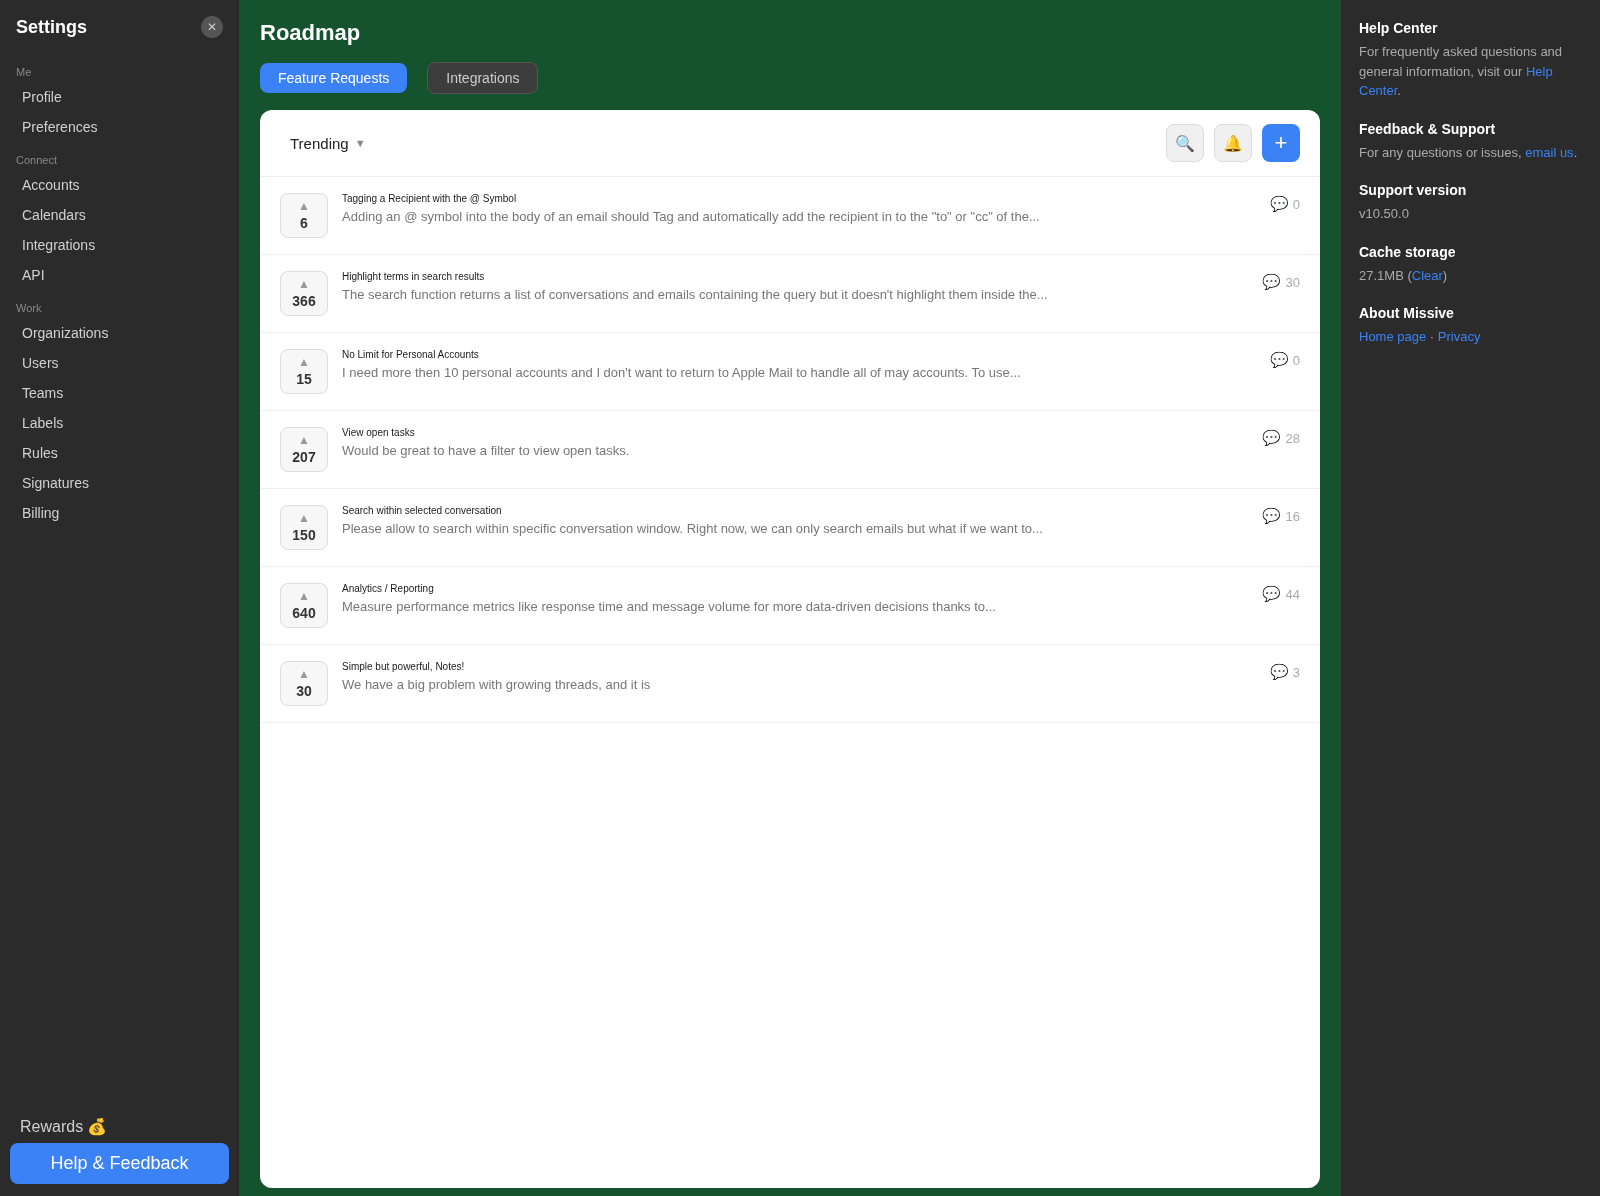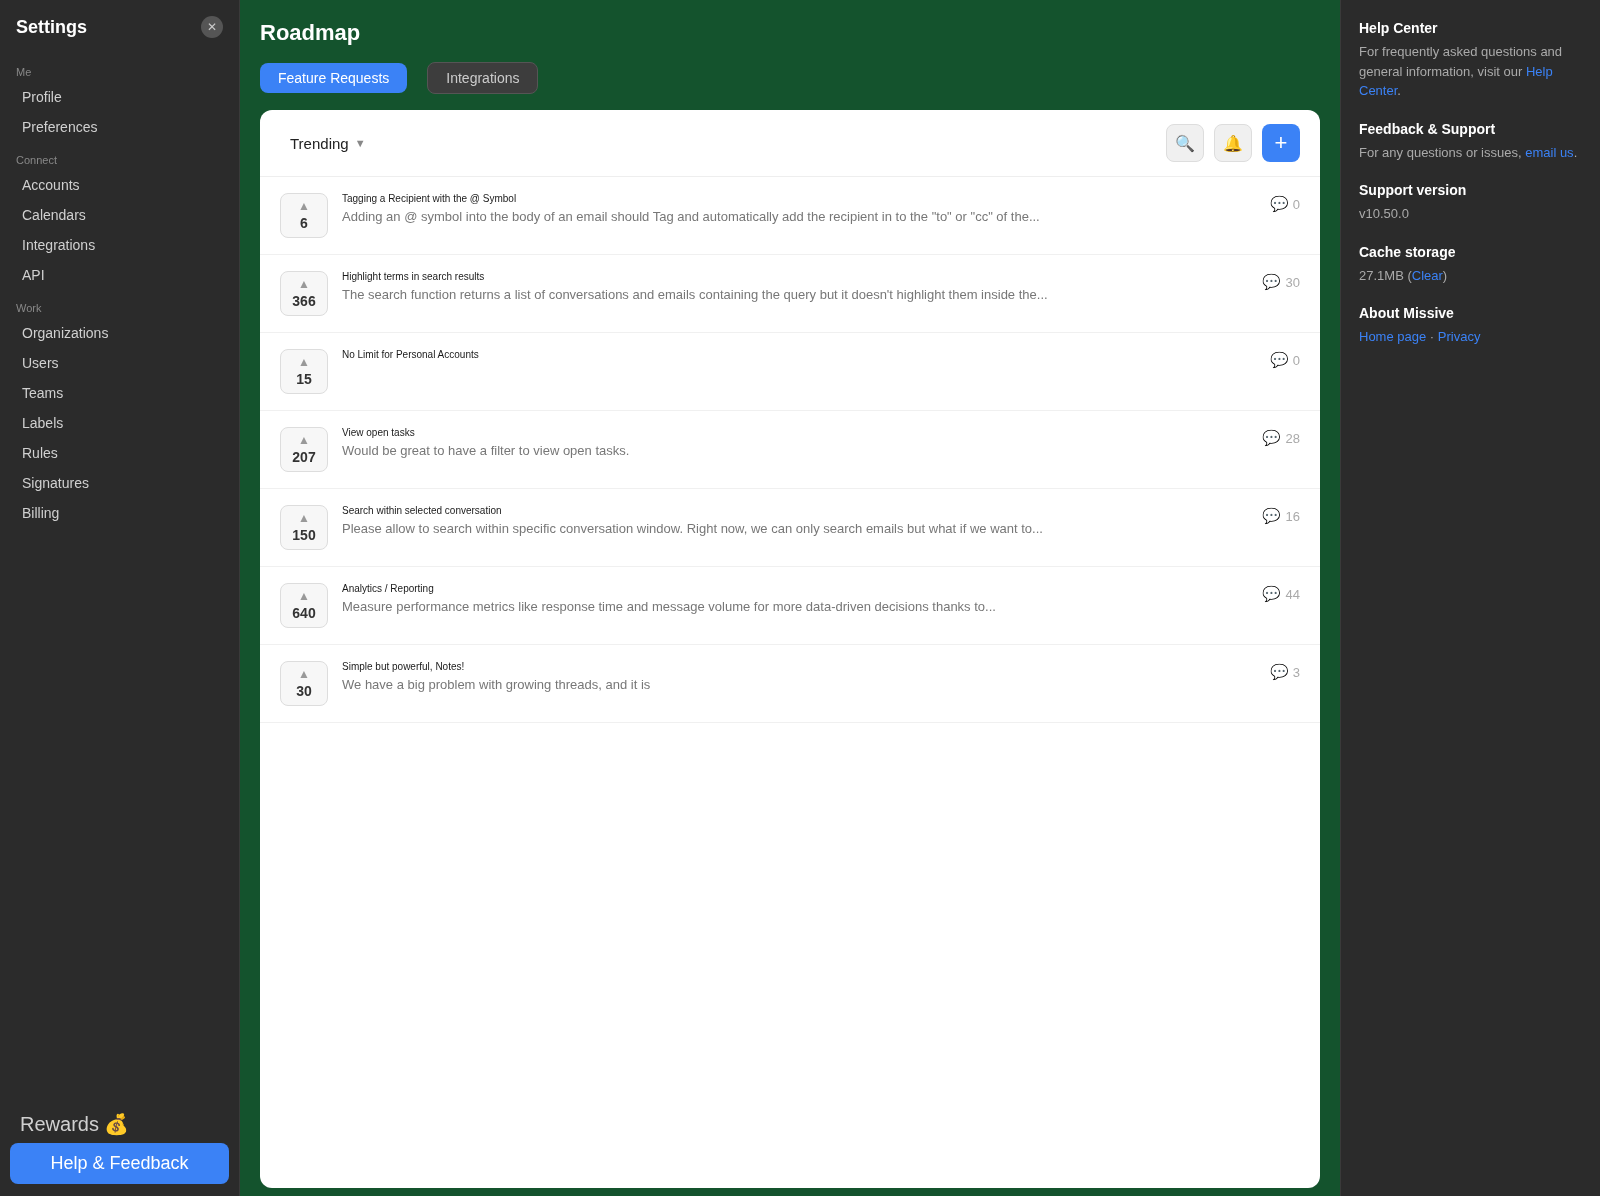--- a/index.html
+++ b/index.html
@@ -65,21 +65,21 @@
       margin: 0 6px;
     }
     .sidebar-bottom {
       margin-top: auto;
       padding: 12px 10px;
     }
     .rewards-item {
       display: flex;
       align-items: flex-end;
       padding: 7px 10px;
-      font-size: 20px;
+      font-size: 16px;
       color: #d0d0d0;
       cursor: pointer;
     }
     .help-feedback-btn {
       display: flex;
       align-items: center;
       justify-content: center;
       background: #3b82f6;
       color: #fff;
       border-radius: 8px;
@@ -403,20 +403,21 @@
         <span>30</span>
       </div>
     </div>
         <div class="feature-item">
       <div class="vote-box">
         <span class="vote-arrow">▲</span>
         <span class="vote-count">15</span>
       </div>
       <div class="feature-content">
         <div class="feature-title">No Limit for Personal Accounts</div>
+        <div class="feature-desc">I need more then 10 personal accounts and I don't want to return to Apple Mail to handle all of may accounts. To use...</div>
       </div>
       <div class="feature-meta">
         <span class="comment-icon">💬</span>
         <span>0</span>
       </div>
     </div>
         <div class="feature-item">
       <div class="vote-box">
         <span class="vote-arrow">▲</span>
         <span class="vote-count">207</span>

